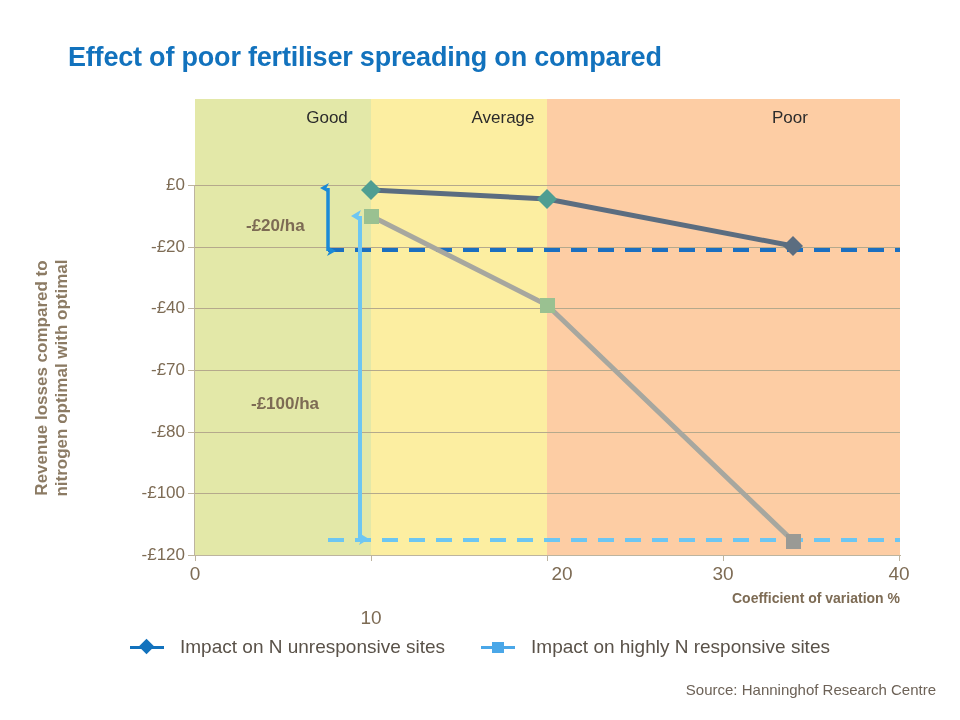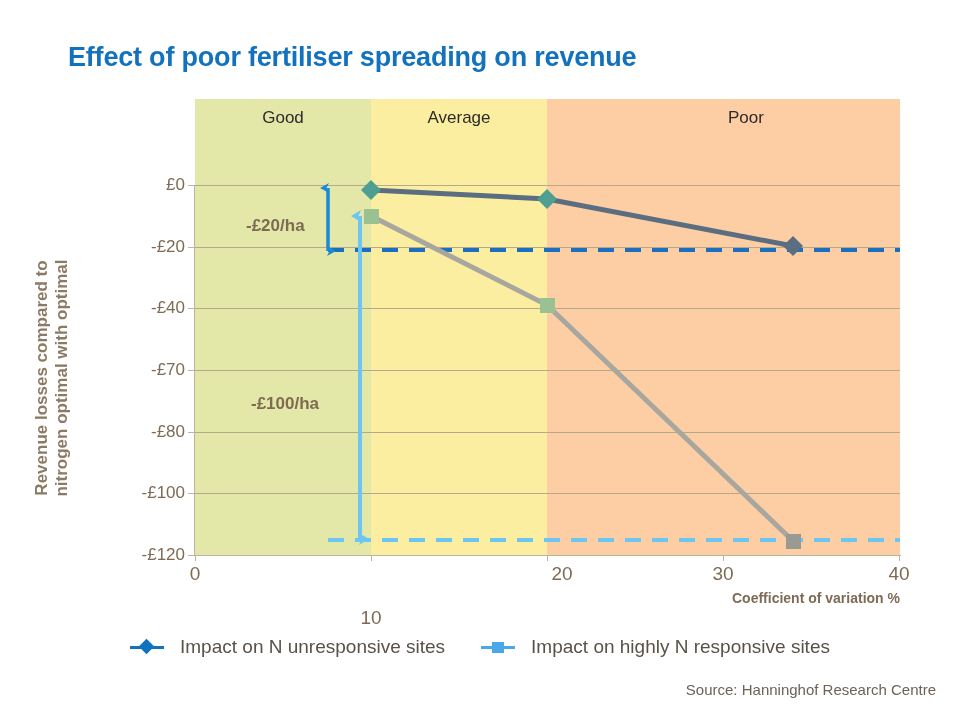--- a/index.html
+++ b/index.html
@@ -22,20 +22,21 @@
     position:absolute;left:195px;top:99px;width:705px;height:456px;
   }
   .zone{position:absolute;top:0;height:456px;}
   #zone-good{left:0px;width:176px;background:#e3e8a8;}
   #zone-average{left:176px;width:176px;background:#fceea1;}
   #zone-poor{left:352px;width:353px;background:#fdcda4;}
 
   .zone-label{
     position:absolute;top:9px;font-size:17px;color:#2b2b2b;
     text-align:center;
+    margin-left:44px;
   }
   #zone-label-good{left:0px;width:176px;}
   #zone-label-average{left:176px;width:176px;}
   #zone-label-poor{left:352px;width:398px;}
 
   
   .gridline{position:absolute;left:0;width:705px;height:1px;background:#b5a98c;}
 
   
   #y-axis-line{position:absolute;left:194px;top:185px;width:1px;height:371px;background:#bdb49f;}
@@ -90,21 +91,21 @@
   #source-note{
     position:absolute;right:24px;top:681px;
     font-size:15px;color:#6d6257;white-space:nowrap;
   }
 </style>
 </head>
 <body>
 
 <div id="chart-root">
 
-  <div id="chart-title">Effect of poor fertiliser spreading on revenue</div>
+  <div id="chart-title">Effect of poor fertiliser spreading on compared</div>
 
   <div id="plot-area">
     <div class="zone" id="zone-good"></div>
     <div class="zone" id="zone-average"></div>
     <div class="zone" id="zone-poor"></div>
 
     <div class="zone-label" id="zone-label-good">Good</div>
     <div class="zone-label" id="zone-label-average">Average</div>
     <div class="zone-label" id="zone-label-poor">Poor</div>
 

